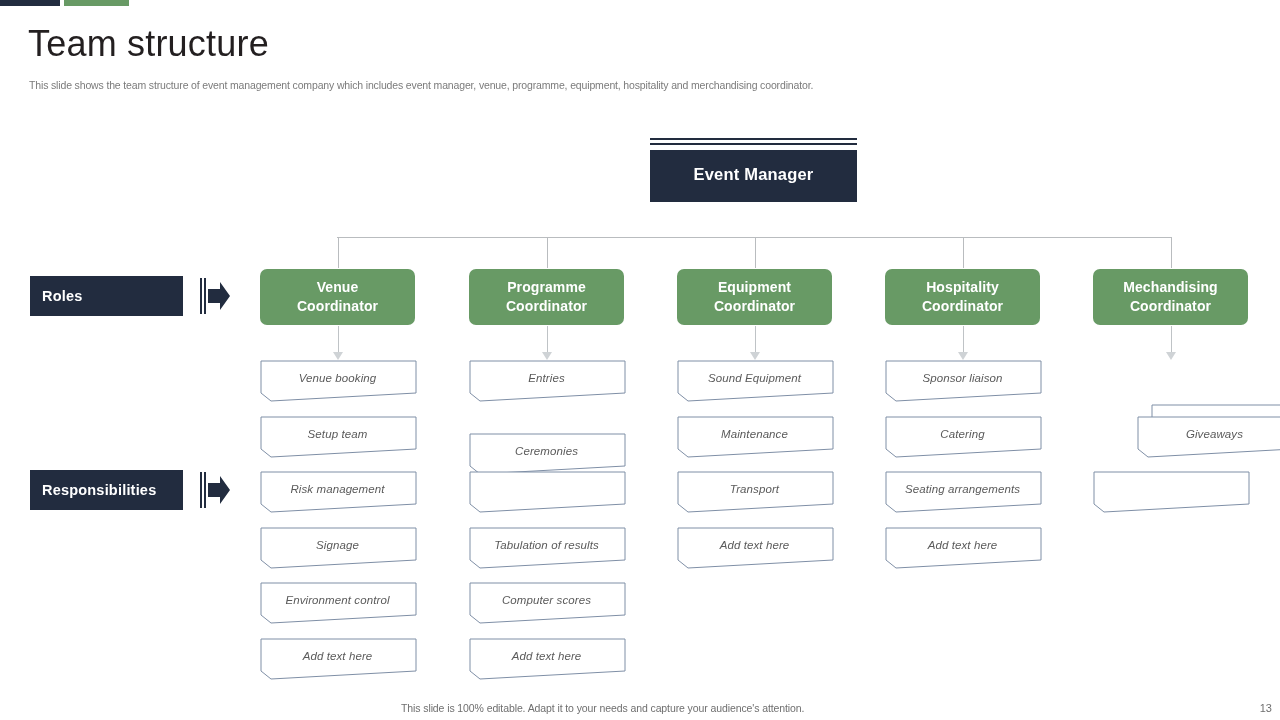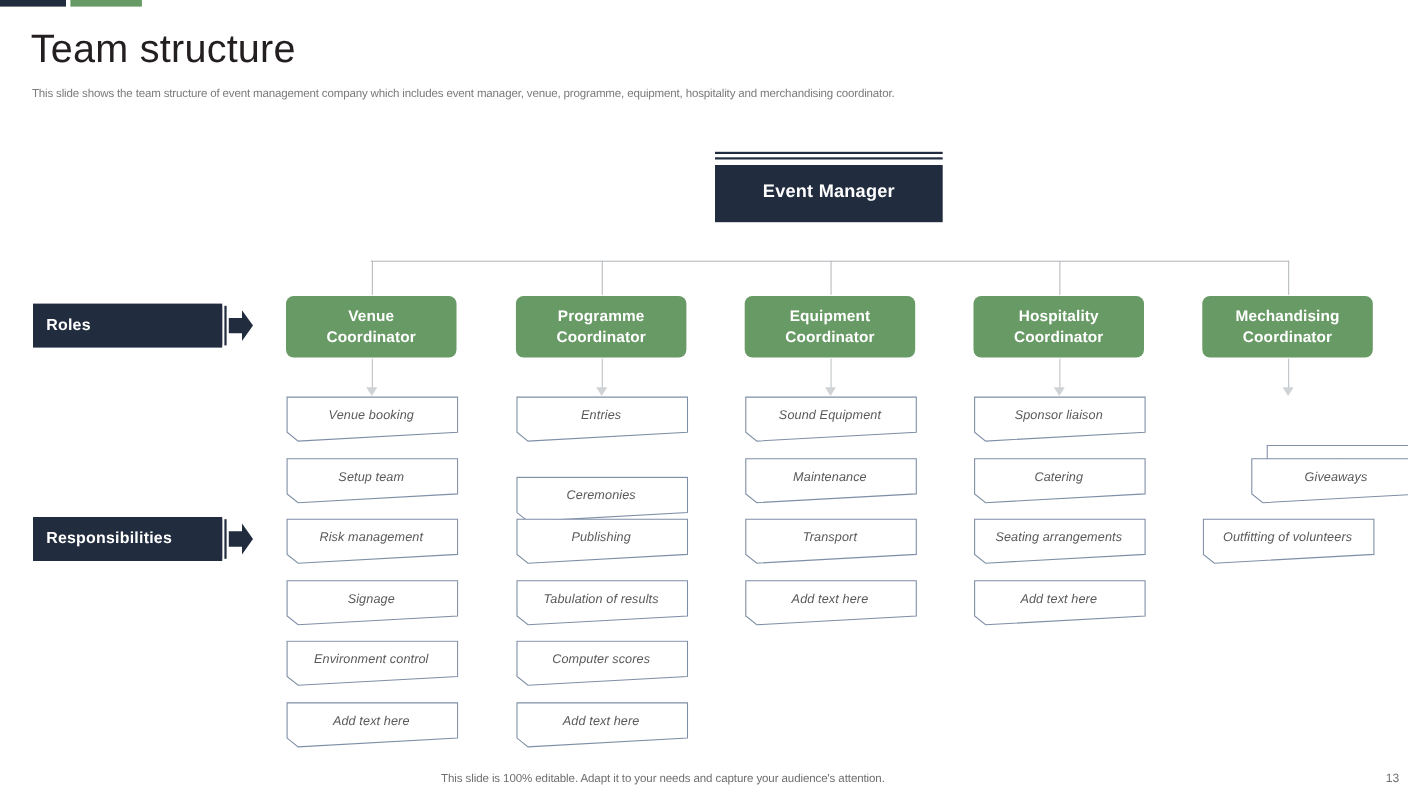--- a/index.html
+++ b/index.html
@@ -43,21 +43,21 @@
   .stem{position:absolute;width:1px;background:#bfc3c6;top:326px;height:28px;}
   .stem-head{
     position:absolute;top:352px;width:0;height:0;
     border-left:5px solid transparent;border-right:5px solid transparent;
     border-top:8px solid #cfd3d6;margin-left:-5px;
   }
 
   
   .side-label{position:absolute;height:40px;}
   .side-bar{
-    position:absolute;left:0;top:0;width:172px;height:40px;
+    position:absolute;left:0;top:0;width:153px;height:40px;
     background:#222c3f;color:#fff;
     display:flex;align-items:center;
     padding-left:12px;box-sizing:border-box;
     font-size:14.5px;font-weight:bold;letter-spacing:.2px;
   }
   .side-arrow{position:absolute;left:170px;top:0;width:30px;height:40px;}
 
   
   .role-box{
     position:absolute;width:155px;height:56px;
@@ -195,21 +195,20 @@
     <div class="ribbon" style="left: 469px; top: 415.5px; margin-top: 17px;">
       <svg width="157" height="44" viewBox="0 0 157 44">
         <path d="M1 1 L156 1 L156 33 L11 41 L1 33 Z" fill="#ffffff" stroke="#7f8fa6" stroke-width="1"></path>
       </svg>
       <span>Ceremonies</span>
     </div>
     <div class="ribbon" style="left: 469px; top: 471px;">
       <svg width="157" height="44" viewBox="0 0 157 44">
         <path d="M1 1 L156 1 L156 33 L11 41 L1 33 Z" fill="#ffffff" stroke="#7f8fa6" stroke-width="1"></path>
       </svg>
-      <span>Publishing</span>
     </div>
     <div class="ribbon" style="left: 469px; top: 526.5px;">
       <svg width="157" height="44" viewBox="0 0 157 44">
         <path d="M1 1 L156 1 L156 33 L11 41 L1 33 Z" fill="#ffffff" stroke="#7f8fa6" stroke-width="1"></path>
       </svg>
       <span>Tabulation of results</span>
     </div>
     <div class="ribbon" style="left: 469px; top: 582px;">
       <svg width="157" height="44" viewBox="0 0 157 44">
         <path d="M1 1 L156 1 L156 33 L11 41 L1 33 Z" fill="#ffffff" stroke="#7f8fa6" stroke-width="1"></path>
@@ -288,18 +287,17 @@
     <div class="ribbon" style="left: 1093px; top: 415.5px; margin-left: 44px;">
       <svg width="157" height="44" viewBox="0 0 157 44">
         <path d="M1 1 L156 1 L156 33 L11 41 L1 33 Z" fill="#ffffff" stroke="#7f8fa6" stroke-width="1"></path>
       </svg>
       <span>Giveaways</span>
     </div>
     <div class="ribbon" style="left: 1093px; top: 471px;">
       <svg width="157" height="44" viewBox="0 0 157 44">
         <path d="M1 1 L156 1 L156 33 L11 41 L1 33 Z" fill="#ffffff" stroke="#7f8fa6" stroke-width="1"></path>
       </svg>
-      <span>Outfitting of volunteers</span>
     </div>
   </div>
 
 <div id="footer-note">This slide is 100% editable. Adapt it to your needs and capture your audience's attention.</div>
 <div id="page-number">13</div>
 
 </body></html>

